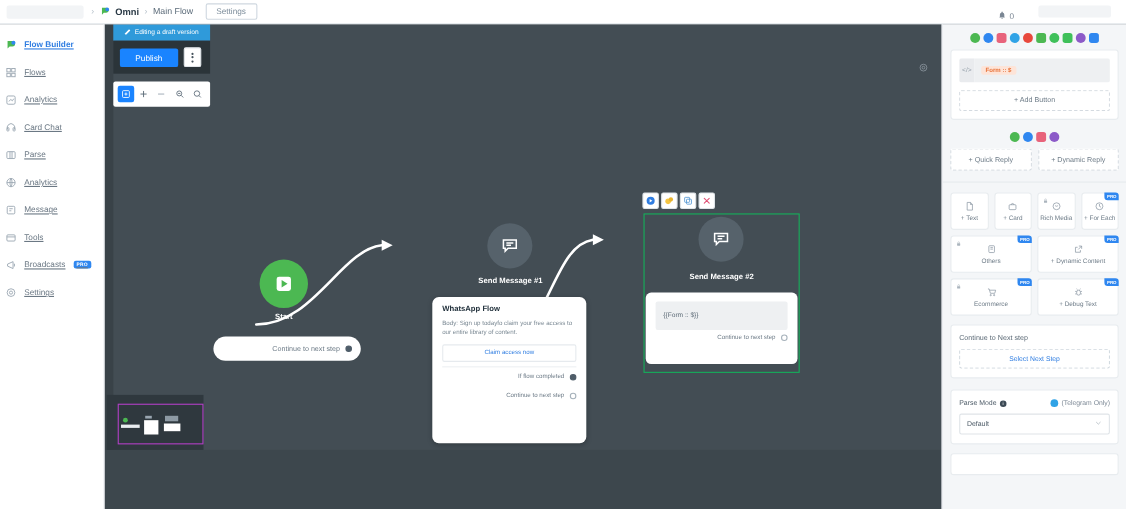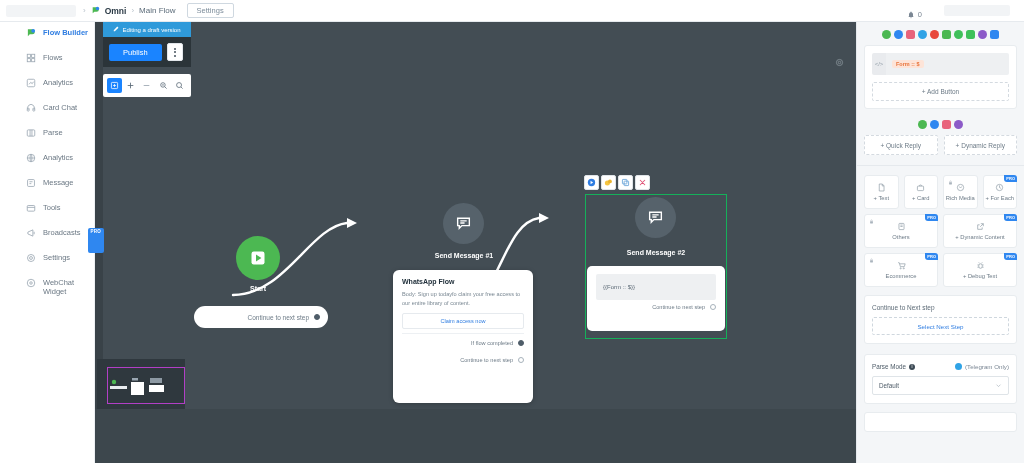--- a/index.html
+++ b/index.html
@@ -29,22 +29,22 @@
   .bell-wrap { position: absolute; right: 102px; top: 5px; display: flex; align-items: center; gap: 3px; }
   .bell-count { font-size: 7.5px; color: #7b8794; }
   .tr-placeholder { position: absolute; right: 14px; top: 5px; width: 66px; height: 11px; background: #f2f4f6; border-radius: 2px; }
 
   
   .sidebar {
     position: absolute; left: 0; top: 22px; width: 95px; height: 441px;
     background: #fff; border-right: 1px solid #edf0f3; padding-top: 6px; z-index: 25;
   }
   .side-item {
-    display: flex; gap: 7px;
-    height: 25px; padding-left: 26px; font-size: 7.5px; color: #6b7884; cursor: pointer;
+    display: flex; align-items: center; gap: 7px;
+    height: 25px; padding-left: 5px; font-size: 7.5px; color: #6b7884; cursor: pointer; text-decoration: underline;
   }
   .side-item.active { color: #2f7de1; font-weight: bold; }
   .side-ic { width: 10px; height: 10px; flex: 0 0 10px; display: block; }
   .pro-tag {
     background: #2f87f0; color: #fff; font-size: 4.5px; font-weight: bold;
     border-radius: 2px; padding: 1px 3px; letter-spacing: .2px;
   }
 
   
   .canvas { position: absolute; left: 95px; top: 22px; width: 761px; height: 387px; background: #434d54; overflow: hidden; }
@@ -305,29 +305,20 @@
     <div class="side-item">
       <span class="side-ic">
         <svg width="10" height="10" viewBox="0 0 16 16" fill="none" stroke="#9aa6b1" stroke-width="1.3">
             <circle cx="8" cy="8" r="2.3"></circle>
             <circle cx="8" cy="8" r="5.6"></circle>
           </svg>
       </span>
       <span>Settings</span>
     </div>
 
-    <div class="side-item">
-      <span class="side-ic">
-        <svg width="10" height="10" viewBox="0 0 16 16" fill="none" stroke="#9aa6b1" stroke-width="1.3">
-            <circle cx="8" cy="8" r="6"></circle>
-            <circle cx="8" cy="8" r="2"></circle>
-          </svg>
-      </span>
-      <span>WebChat Widget</span>
-    </div>
   </div>
 
   <div class="canvas">
     <div class="canvas-edge"></div>
 
     <svg style="position:absolute;left:0;top:0;width:761px;height:441px;">
       <path d="M138 273 C 190 273, 215 205, 252 201" stroke="#ffffff" stroke-width="2.4" fill="none" stroke-linecap="round"></path>
       <polygon points="252,196 262,201 252,206" fill="#ffffff"></polygon>
       <path d="M343 341 C 368 341, 372 300, 395 262 C 412 232, 420 200, 444 196" stroke="#ffffff" stroke-width="2.4" fill="none" stroke-linecap="round"></path>
       <polygon points="444,191 454,196 444,201" fill="#ffffff"></polygon>

